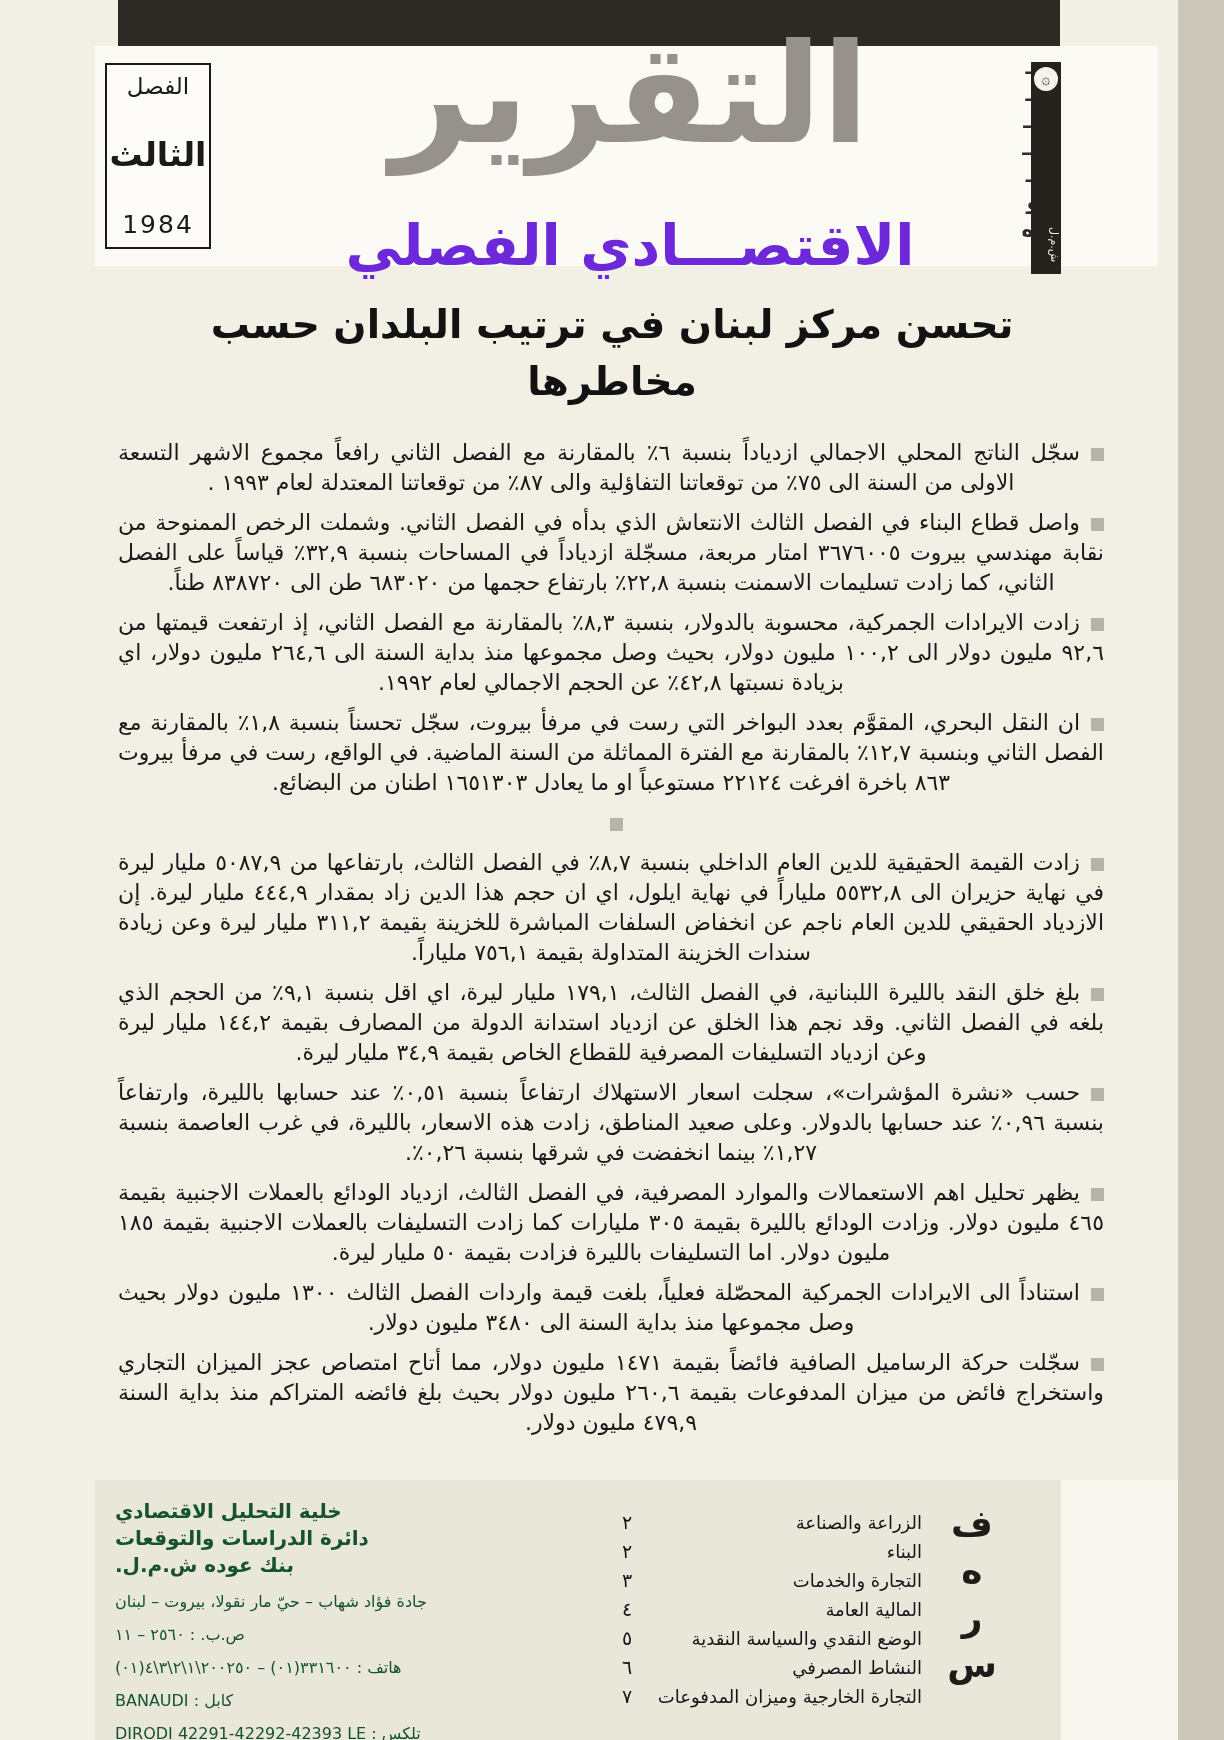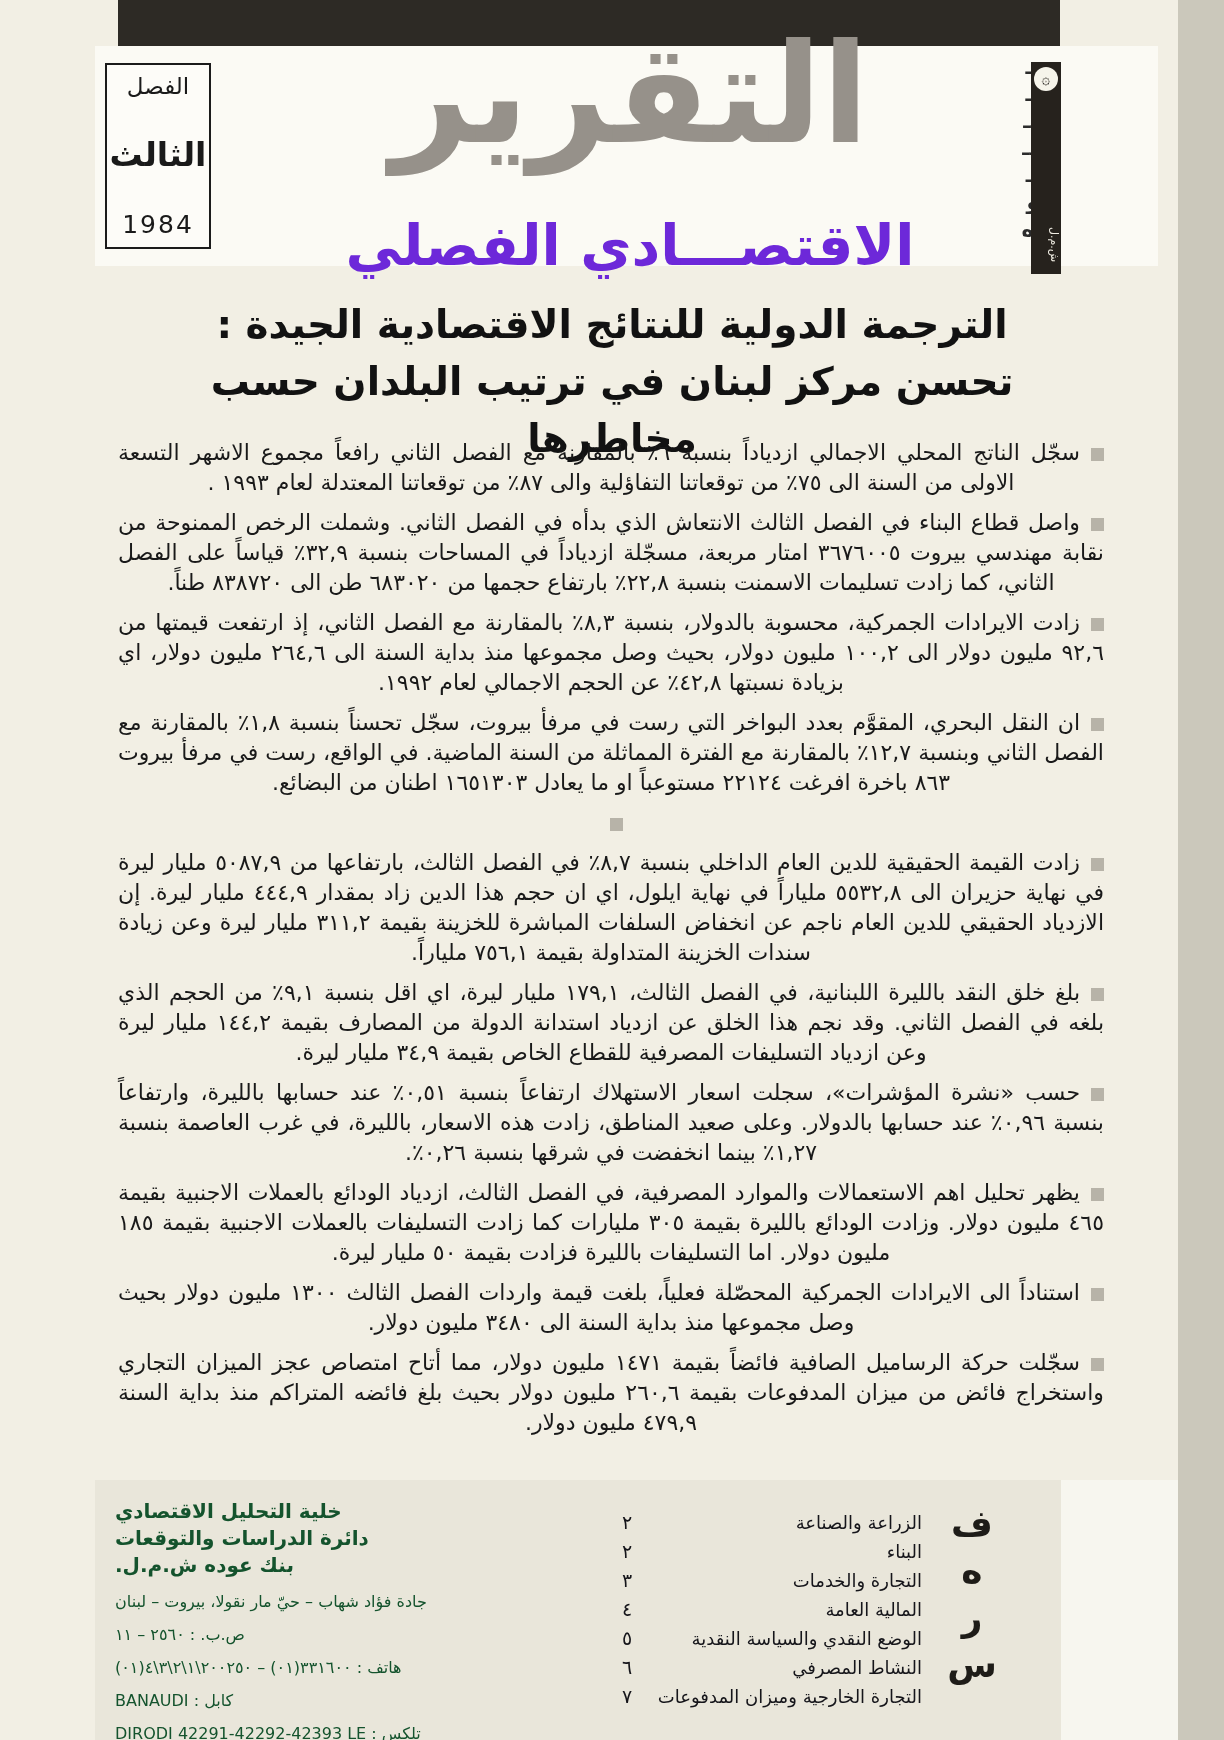--- a/index.html
+++ b/index.html
@@ -102,21 +102,20 @@
 ــ
 و
 ده</div>
     <div class="bank-strip">
       <div class="seal">۞</div>
       <div class="smal">ش.م.ل</div>
     </div>
   </div>
 
   <div class="headline">
-    <div>الترجمة الدولية للنتائج الاقتصادية الجيدة :</div>
     <div>تحسن مركز لبنان في ترتيب البلدان حسب مخاطرها</div>
   </div>
 
   <div class="body-text">
     <div class="para"><span class="bullet"></span><span>سجّل الناتج المحلي الاجمالي ازدياداً بنسبة ٦٪ بالمقارنة مع الفصل الثاني رافعاً مجموع الاشهر التسعة الاولى من السنة الى ٧٥٪ من توقعاتنا التفاؤلية والى ٨٧٪ من توقعاتنا المعتدلة لعام ١٩٩٣ .</span></div>
     <div class="para"><span class="bullet"></span><span>واصل قطاع البناء في الفصل الثالث الانتعاش الذي بدأه في الفصل الثاني. وشملت الرخص الممنوحة من نقابة مهندسي بيروت ٣٦٧٦٠٠٥ امتار مربعة، مسجّلة ازدياداً في المساحات بنسبة ٣٢,٩٪ قياساً على الفصل الثاني، كما زادت تسليمات الاسمنت بنسبة ٢٢,٨٪ بارتفاع حجمها من ٦٨٣٠٢٠ طن الى ٨٣٨٧٢٠ طناً.</span></div>
     <div class="para"><span class="bullet"></span><span>زادت الايرادات الجمركية، محسوبة بالدولار، بنسبة ٨,٣٪ بالمقارنة مع الفصل الثاني، إذ ارتفعت قيمتها من ٩٢,٦ مليون دولار الى ١٠٠,٢ مليون دولار، بحيث وصل مجموعها منذ بداية السنة الى ٢٦٤,٦ مليون دولار، اي بزيادة نسبتها ٤٢,٨٪ عن الحجم الاجمالي لعام ١٩٩٢.</span></div>
     <div class="para"><span class="bullet"></span><span>ان النقل البحري، المقوَّم بعدد البواخر التي رست في مرفأ بيروت، سجّل تحسناً بنسبة ١,٨٪ بالمقارنة مع الفصل الثاني وبنسبة ١٢,٧٪ بالمقارنة مع الفترة المماثلة من السنة الماضية. في الواقع، رست في مرفأ بيروت ٨٦٣ باخرة افرغت ٢٢١٢٤ مستوعباً او ما يعادل ١٦٥١٣٠٣ اطنان من البضائع.</span></div>
     <div class="para"><span class="bullet"></span></div>
     <div class="para"><span class="bullet"></span><span>زادت القيمة الحقيقية للدين العام الداخلي بنسبة ٨,٧٪ في الفصل الثالث، بارتفاعها من ٥٠٨٧,٩ مليار ليرة في نهاية حزيران الى ٥٥٣٢,٨ ملياراً في نهاية ايلول، اي ان حجم هذا الدين زاد بمقدار ٤٤٤,٩ مليار ليرة. إن الازدياد الحقيقي للدين العام ناجم عن انخفاض السلفات المباشرة للخزينة بقيمة ٣١١,٢ مليار ليرة وعن زيادة سندات الخزينة المتداولة بقيمة ٧٥٦,١ ملياراً.</span></div>

